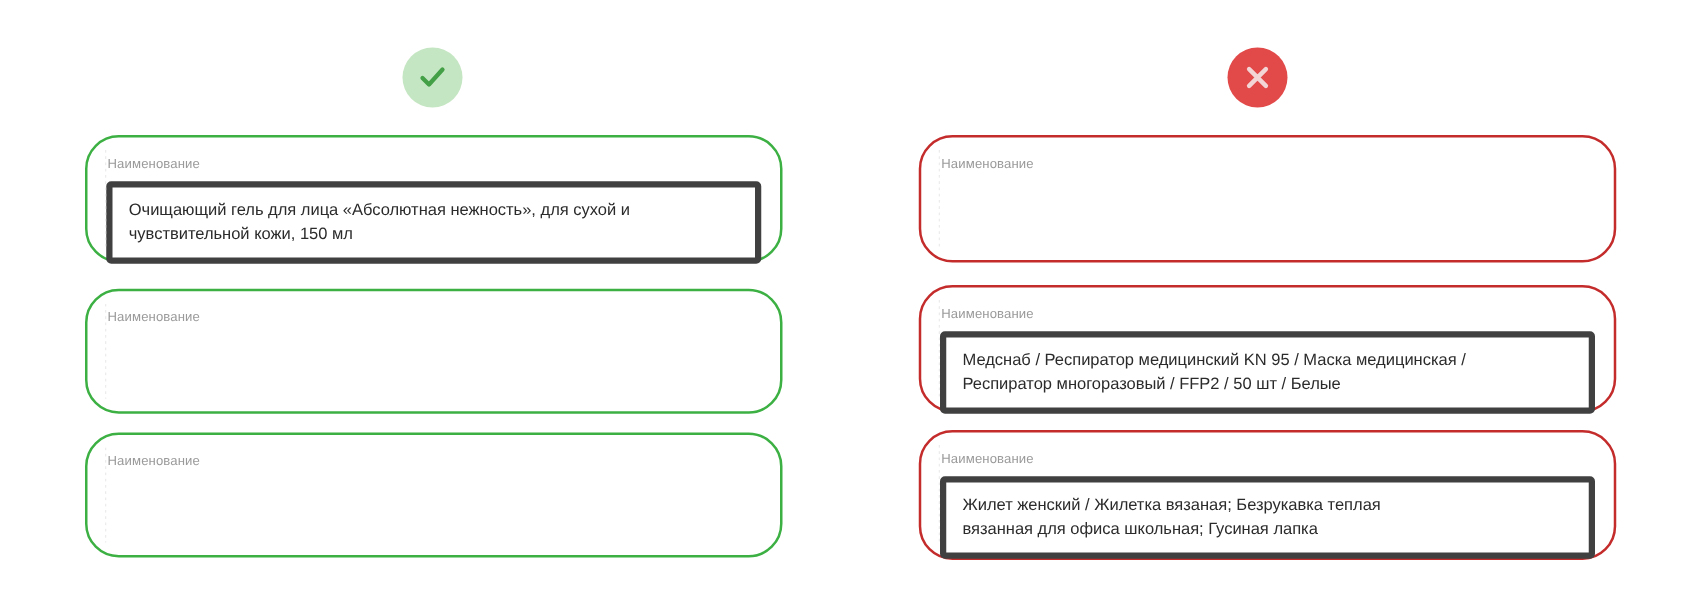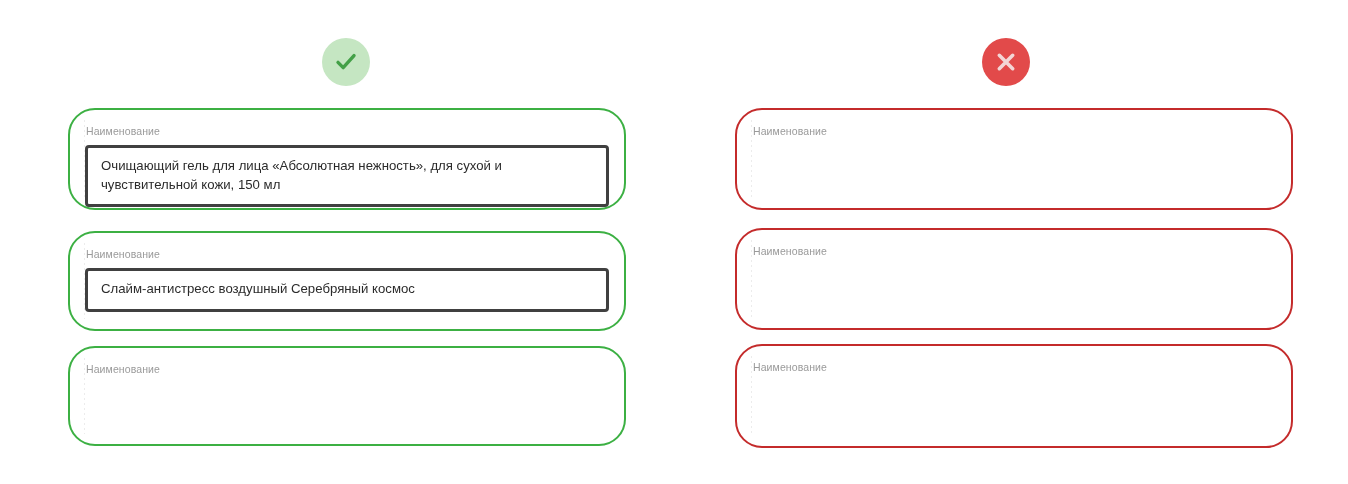--- a/index.html
+++ b/index.html
@@ -65,21 +65,21 @@
     font-size: 10.5px;
     color: #9a9a9a;
     letter-spacing: 0.1px;
     line-height: 14px;
     padding-left: 1px;
     margin-bottom: 7px;
     white-space: nowrap;
   }
 
   .field-box {
-    border: 3px solid #404040;
+    border: 5px solid #404040;
     border-radius: 4px;
     background: #ffffff;
     padding: 9px 13px 10px 13px;
     min-height: 44px;
   }
   .card-1 .field-box, .column.right .card-2 .field-box,
   .column.right .card-3 .field-box { min-height: 52px; }
 
   .field-value {
     font-size: 13.2px;
@@ -118,23 +118,20 @@
       <div class="field-label">Наименование</div>
       <div class="field-box">
         <div class="field-value">Очищающий гель для лица «Абсолютная нежность», для сухой и
 чувствительной кожи, 150 мл</div>
       </div>
     </div>
 
     <div class="card green card-2">
       <div class="dotted-guide"></div>
       <div class="field-label">Наименование</div>
-      <div class="field-box">
-        <div class="field-value">Слайм-антистресс воздушный Серебряный космос</div>
-      </div>
     </div>
 
     <div class="card green card-3">
       <div class="dotted-guide"></div>
       <div class="field-label">Наименование</div>
     </div>
   </div>
 
   <div class="column right">
 
@@ -145,21 +142,29 @@
     </div>
 
     <div class="card red card-1">
       <div class="dotted-guide"></div>
       <div class="field-label">Наименование</div>
     </div>
 
     <div class="card red card-2">
       <div class="dotted-guide"></div>
       <div class="field-label">Наименование</div>
+      <div class="field-box">
+        <div class="field-value">Медснаб / Респиратор медицинский KN 95 / Маска медицинская /
+Респиратор многоразовый / FFP2 / 50 шт / Белые</div>
+      </div>
     </div>
 
     <div class="card red card-3">
       <div class="dotted-guide"></div>
       <div class="field-label">Наименование</div>
+      <div class="field-box">
+        <div class="field-value">Жилет женский / Жилетка вязаная; Безрукавка теплая
+вязанная для офиса школьная; Гусиная лапка</div>
+      </div>
     </div>
   </div>
 
 </div>
 
 </body></html>

